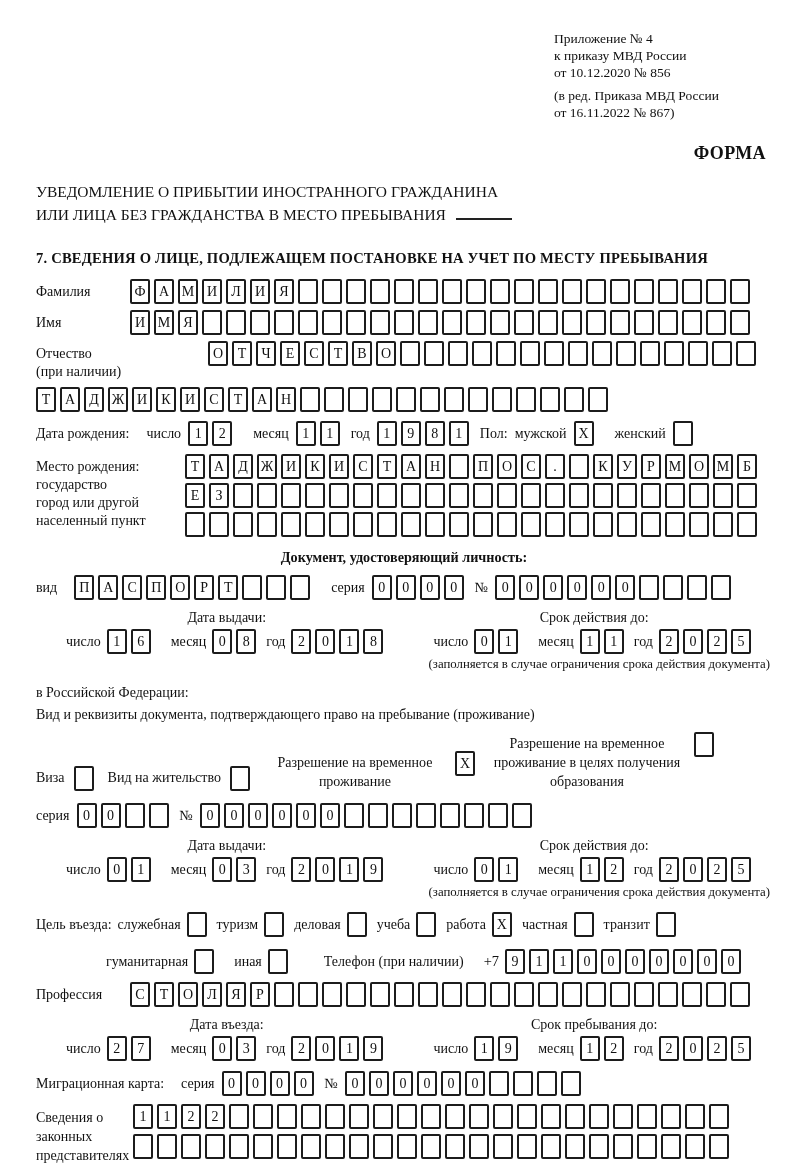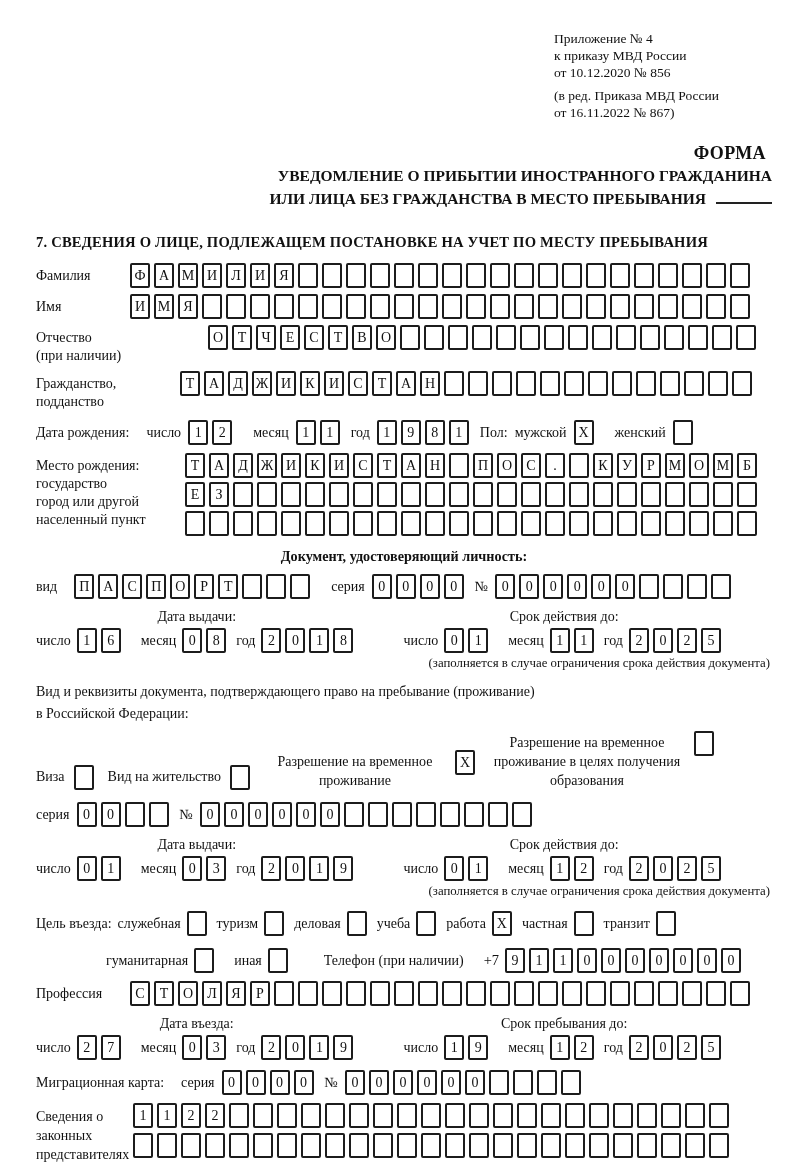--- a/index.html
+++ b/index.html
@@ -10,21 +10,21 @@
   }
   .page{padding:30px 28px 0 36px;}
 
   
   .annex{margin-left:auto;width:218px;font-size:13.5px;line-height:17px;}
   .annex div{white-space:nowrap;}
   .annex .gap-top{margin-top:6px;}
   .forma{font-weight:bold;text-align:right;padding-right:6px;margin-top:22px;font-size:18px;letter-spacing:.4px;}
 
   
-  .title{text-align:right;font-weight:bold;font-size:15.5px;line-height:23px;}
+  .title{margin-top:16px;text-align:left;font-weight:normal;font-size:15.5px;line-height:23px;}
   .blank-line{display:inline-block;width:56px;border-bottom:2px solid #222;height:12px;margin-left:10px;}
   .sec-heading{margin-top:24px;font-weight:bold;font-size:14.6px;letter-spacing:.2px;}
 
   
   .frow{display:flex;align-items:flex-start;margin-top:6px;}
   .flabel{flex:0 0 auto;line-height:18px;padding-top:4px;}
   .w94{width:94px;} .w144{width:144px;} .w172{width:172px;} .w149{width:149px;} .w97{width:97px;}
   .grid{display:inline-flex;flex-wrap:nowrap;}
   .cell{
     box-sizing:border-box;display:inline-flex;justify-content:center;align-items:center;
@@ -38,21 +38,21 @@
   
   .bp-rows .grid{display:flex;margin-bottom:4px;}
 
   
   .doc-heading{text-align:center;font-weight:bold;margin-top:8px;font-size:14.2px;}
 
   
   .datepair{display:flex;margin-top:10px;}
   .dcol .dtitle{text-align:center;margin-bottom:3px;}
   .dcol .dctrl{display:flex;align-items:center;gap:6px;}
-  .dcol-left{}
+  .dcol-left{margin-left:30px;}
   .dcol-right{margin-left:46px;}
   .dnote{text-align:right;font-size:12.8px;margin-top:3px;padding-right:2px;}
 
   .intro{margin-top:10px;line-height:22px;}
 
   
   .options-row{display:flex;align-items:flex-end;margin-top:6px;gap:10px;}
   .opt{display:flex;align-items:flex-start;gap:9px;}
   .opt .opt-label{padding-top:4px;}
   .opt-wide .opt-label{max-width:182px;text-align:center;line-height:19px;padding-top:2px;}
@@ -180,24 +180,20 @@
         <span class="cell"></span>
         <span class="cell"></span>
         <span class="cell"></span>
         <span class="cell"></span>
         <span class="cell"></span>
         <span class="cell"></span>
       </span>
   </div>
 
   <div class="frow">
-    <span class="flabel w144">
-      <div>Гражданство,</div>
-      <div>подданство</div>
-    </span>
     <span class="grid">
         <span class="cell">Т</span>
         <span class="cell">А</span>
         <span class="cell">Д</span>
         <span class="cell">Ж</span>
         <span class="cell">И</span>
         <span class="cell">К</span>
         <span class="cell">И</span>
         <span class="cell">С</span>
         <span class="cell">Т</span>
@@ -418,22 +414,22 @@
             <span class="cell">0</span>
             <span class="cell">2</span>
             <span class="cell">5</span>
           </span>
       </div>
     </div>
   </div>
   <div class="dnote">(заполняется в случае ограничения срока действия документа)</div>
 
   <div class="intro">
+    <div>в Российской Федерации:</div>
     <div>Вид и реквизиты документа, подтверждающего право на пребывание (проживание)</div>
-    <div>в Российской Федерации:</div>
   </div>
 
   <div class="options-row">
     <div class="opt">
       <span class="opt-label">Виза</span>
       <span class="grid">
           <span class="cell"></span>
         </span>
     </div>
     <div class="opt">

